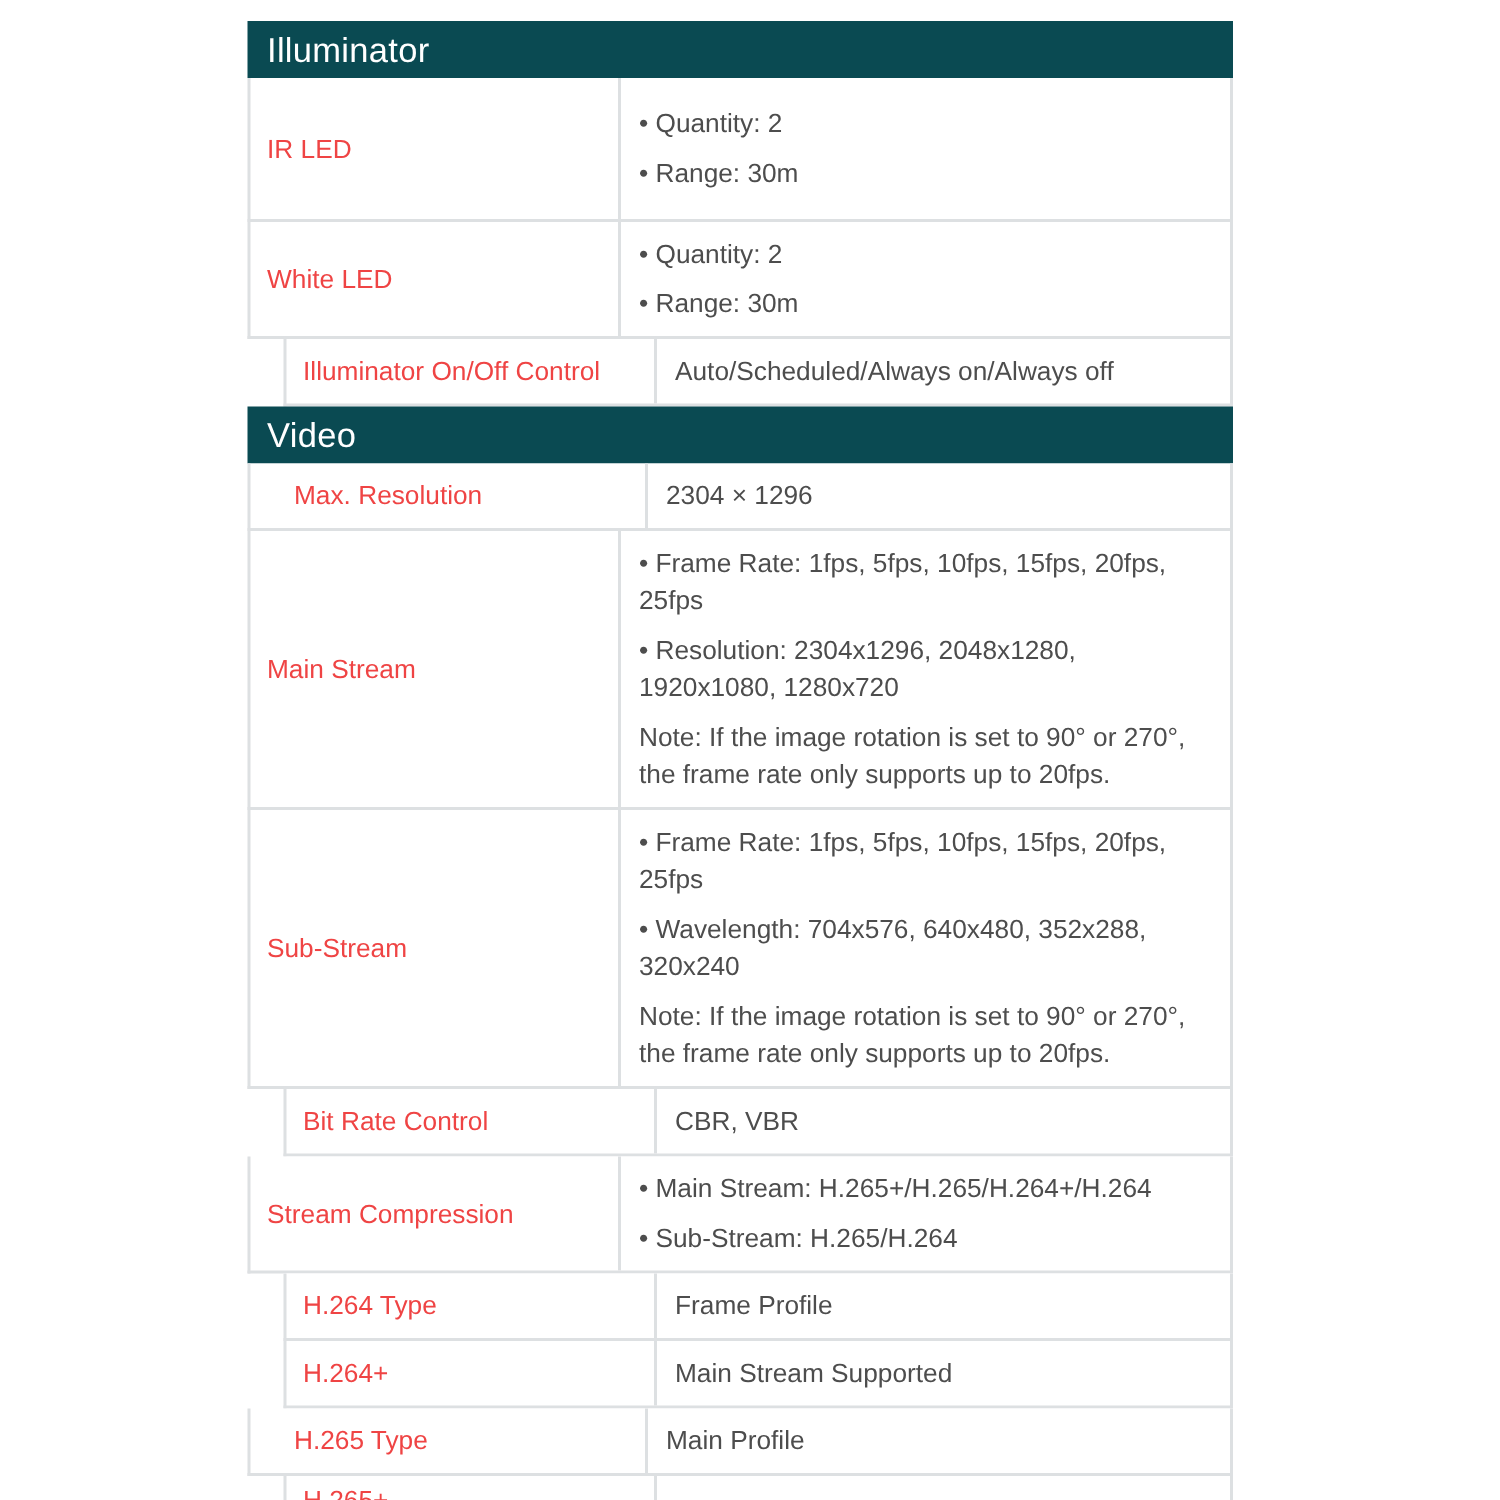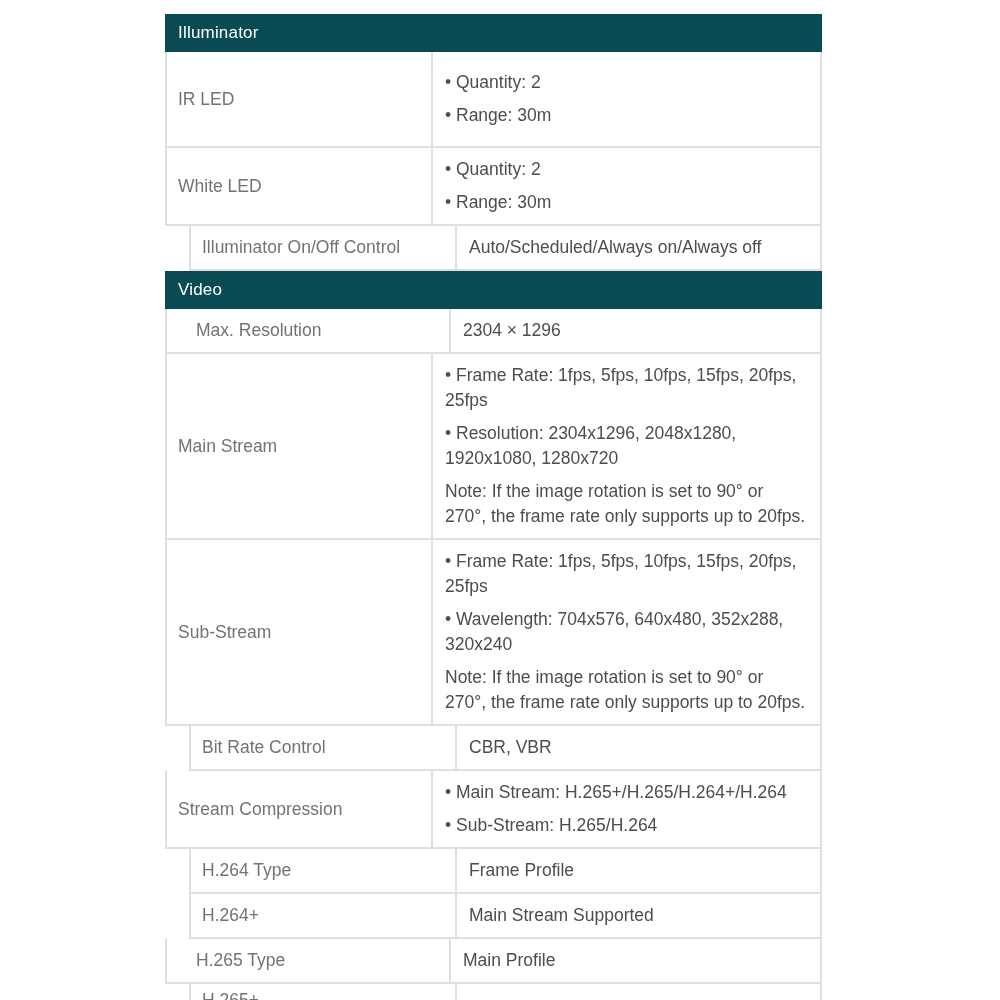--- a/index.html
+++ b/index.html
@@ -14,41 +14,41 @@
     top: 14px;
     width: 657px;
   }
   .sec-header {
     background: #0a4a52;
     color: #ffffff;
     height: 38px;
     display: flex;
     align-items: center;
     padding-left: 13px;
-    font-size: 17px;
+    font-size: 23px;
     letter-spacing: 0.2px;
   }
   .row {
     display: flex;
     border-left: 2px solid #dde0e2;
     border-right: 2px solid #dde0e2;
     border-bottom: 2px solid #dde0e2;
     background: #ffffff;
   }
   .cell {
     font-size: 17.5px;
     line-height: 25px;
   }
   .cell.label {
     flex: none;
-    width: 264px;
+    width: 245px;
     padding: 4px 10px 4px 11px;
     display: flex;
     align-items: center;
-    color: #737373;
+    color: #ef4444;
   }
   .cell.value {
     flex: 1;
     border-left: 2px solid #dde0e2;
     padding: 5px 12px 5px 12px;
     color: #4d4d4d;
     display: flex;
     flex-direction: column;
     justify-content: center;
   }

